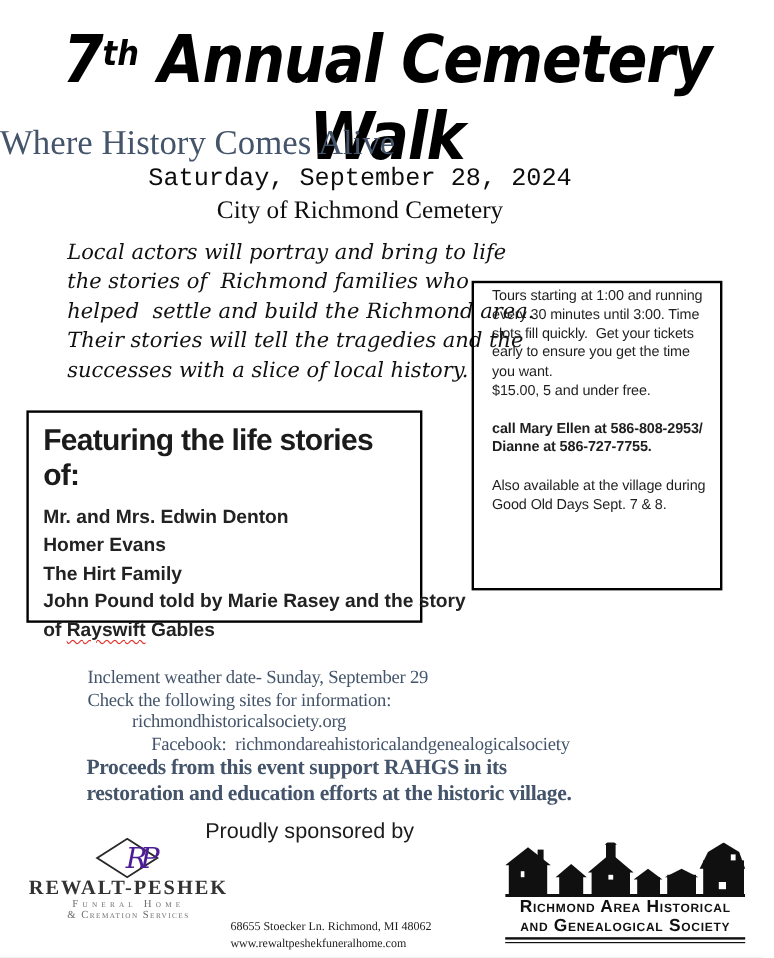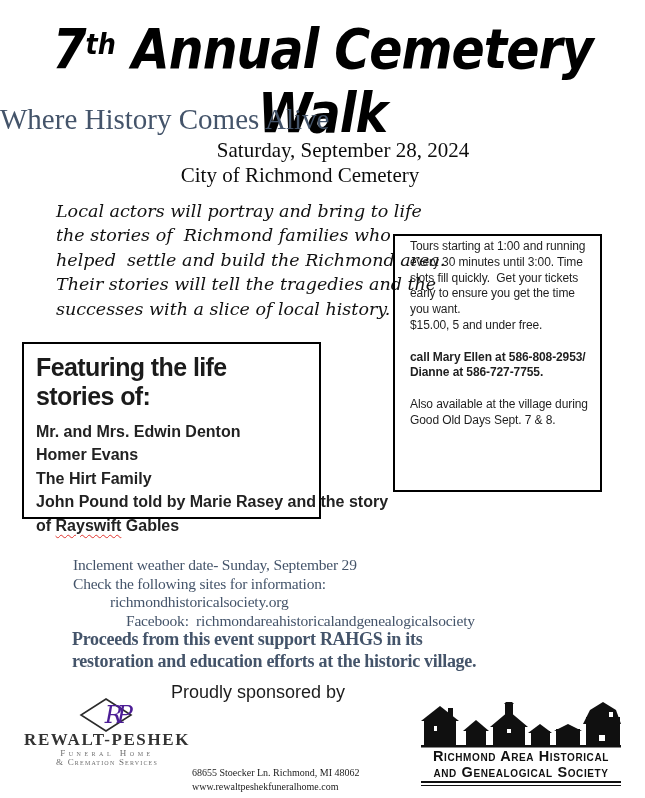--- a/index.html
+++ b/index.html
@@ -19,22 +19,22 @@
     transform:scaleY(1.12);transform-origin:top center;
   }
   .title sup{font-size:52%;vertical-align:0.5em;letter-spacing:0;}
   .subtitle{
     top:103px;left:0;width:612px;text-align:left;
     font-family:"Liberation Serif","DejaVu Serif",serif;
     font-size:29px;color:#44546a;
   }
   .dateline{
     top:138px;left:0;width:600px;text-align:center;
-    font-family:Liberation Serif, serif;
-    font-size:21px;color:#0d0d0d;padding-left:43px;
+    font-family:Liberation Mono, monospace;
+    font-size:21px;color:#0d0d0d;
   }
   .cityline{
     top:163px;left:0;width:600px;text-align:center;
     font-family:"Liberation Serif","DejaVu Serif",serif;
     font-size:21px;color:#0d0d0d;
   }
 
   
   .intro{
     top:199px;left:56px;width:350px;
@@ -46,21 +46,21 @@
   .tickets-box{
     top:234px;left:393px;width:209px;height:258px;box-sizing:border-box;
     border:2px solid #000;padding:3px 15px;
     font-size:12px;line-height:15.8px;color:#1f1f1f;letter-spacing:-0.1px;
   }
   .tickets-box .spacer{height:15.8px;}
   .tickets-box .bold{font-weight:bold;}
 
   
   .featuring-box{
-    top:342px;left:22px;width:299px;height:177px;box-sizing:border-box;
+    top:342px;left:22px;width:330px;height:177px;box-sizing:border-box;
     border:2px solid #000;padding:9px 12px;
   }
   .featuring-heading{
     font-size:25px;font-weight:bold;letter-spacing:-0.6px;color:#1b1b1b;
     margin-bottom:9px;
   }
   .featuring-item{
     font-size:16px;font-weight:600;line-height:23.4px;color:#222;
     white-space:pre;
   }

